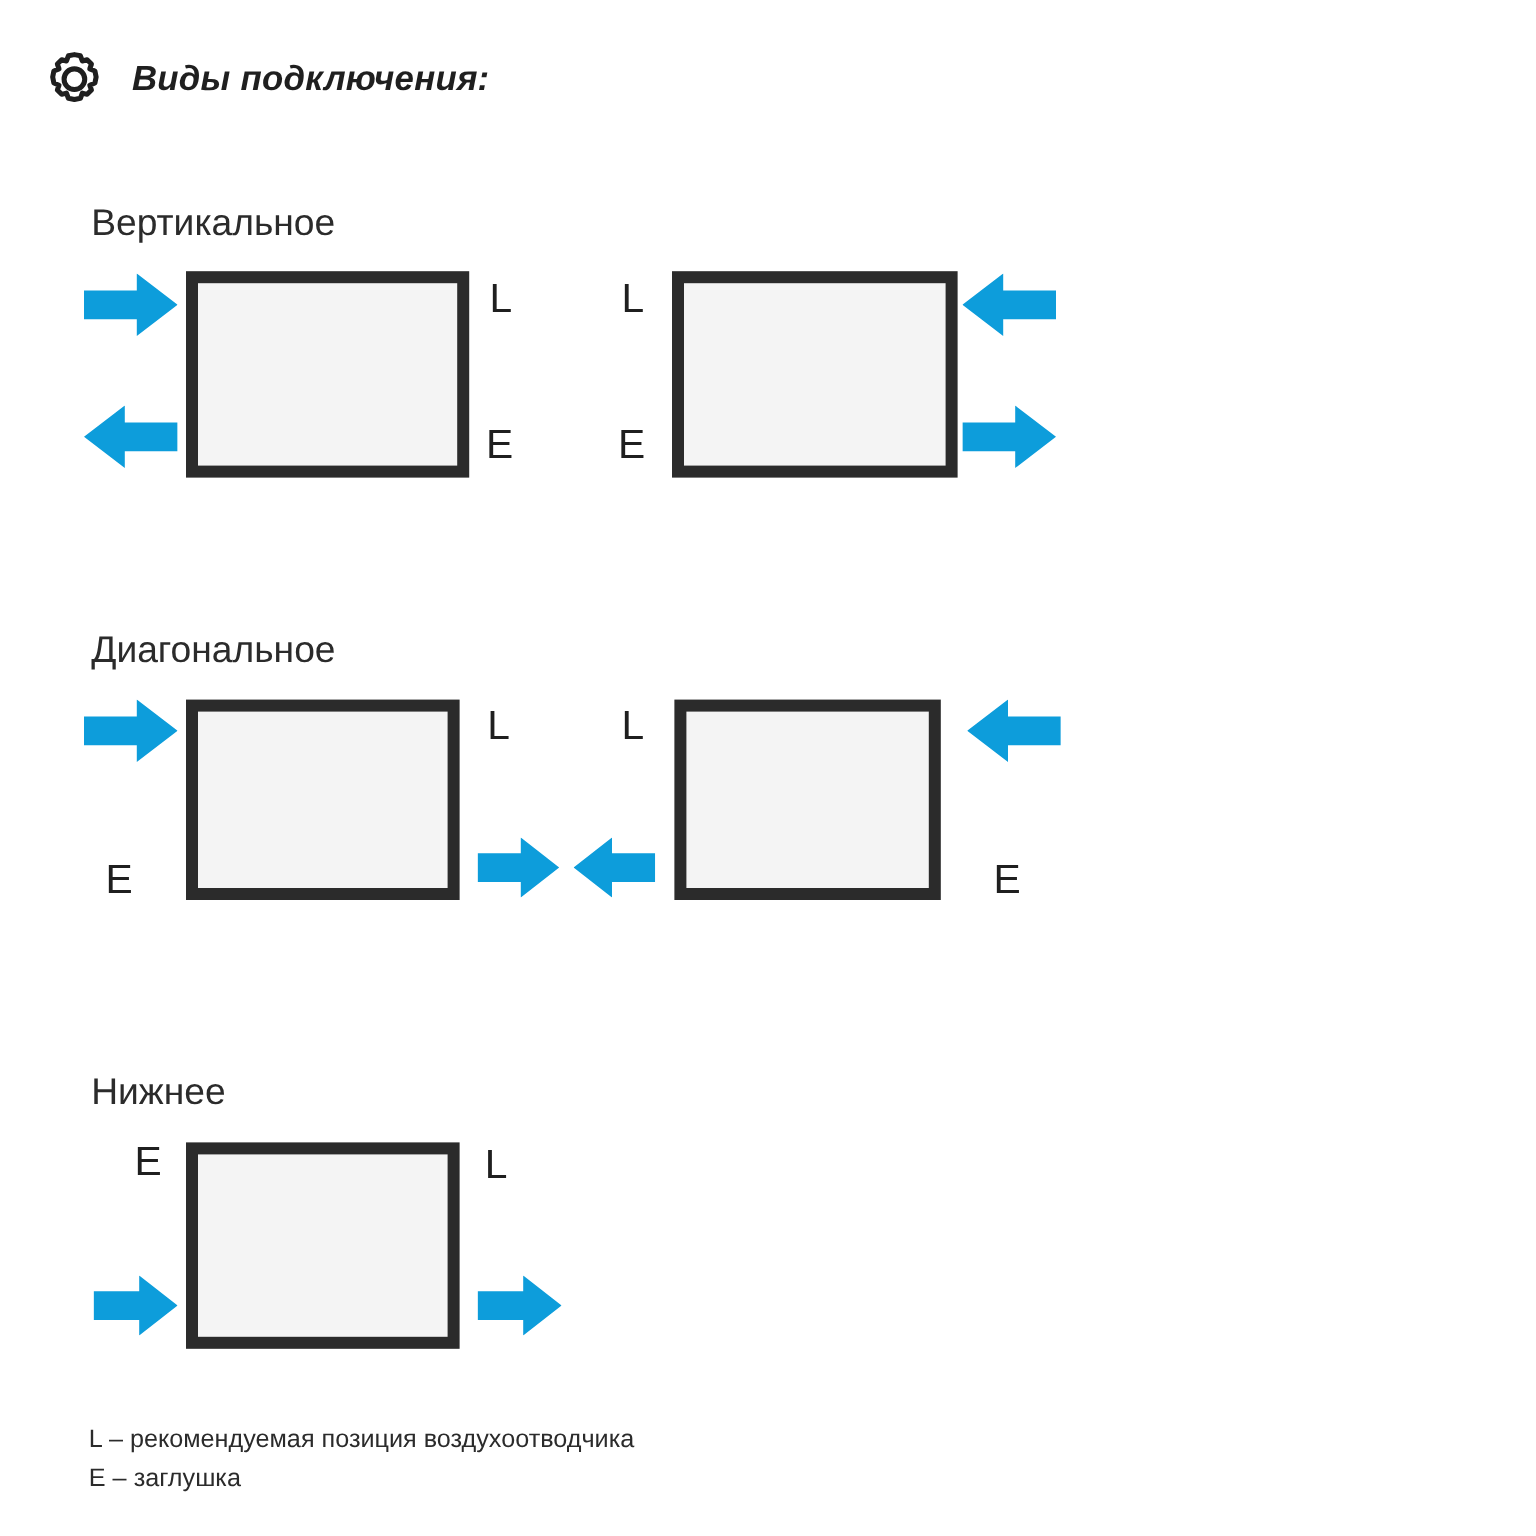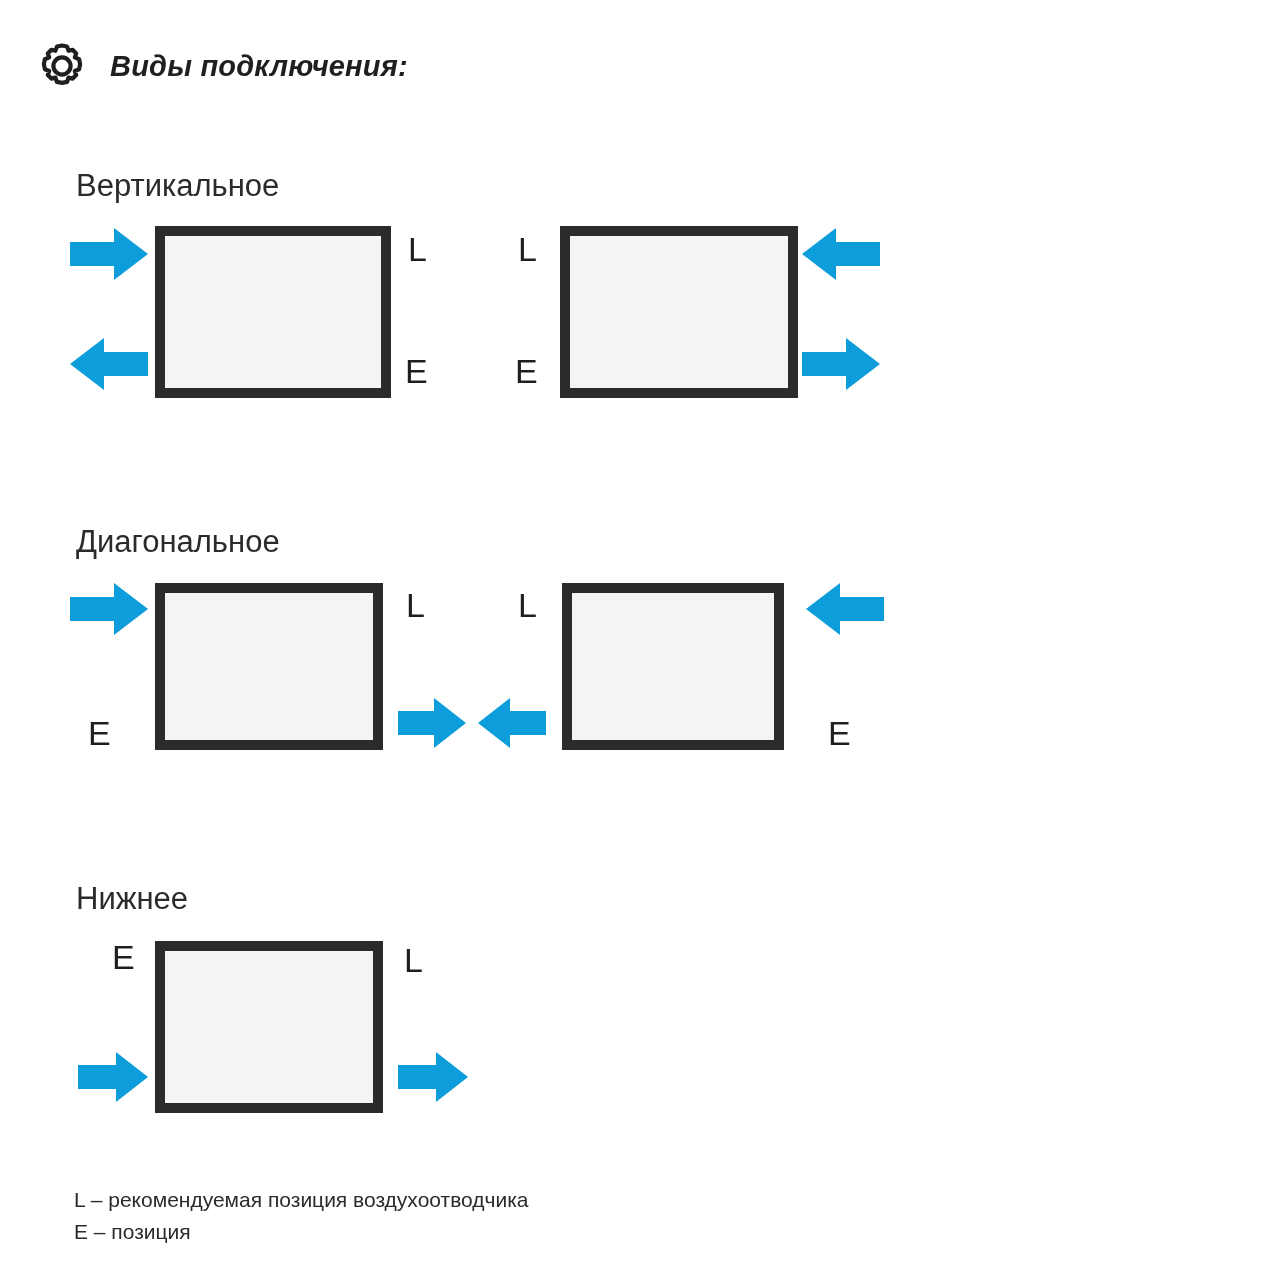--- a/index.html
+++ b/index.html
@@ -176,21 +176,21 @@
   <span class="arrow" style="left:478px; top:698px;">
     <svg width="68" height="50" viewBox="0 0 68 50">
         <path d="M68 13 H32 V0 L0 25 L32 50 V37 H68 Z" fill="#0d9ddb"></path>
       </svg>
   </span>
 
   <span class="port-label" style="left:518px; top:588px;">L</span>
   <span class="port-label" style="left:828px; top:716px;">E</span>
 </div>
 
-<div class="section" style="top:0;height:984px;pointer-events:none;">
+<div class="section" style="top:11px;height:984px;pointer-events:none;">
 
   <div class="section-title" style="top:881px;">Нижнее</div>
 
   <div class="radiator" style="left:155px; top:941px; width:228px; height:172px;"></div>
 
   <span class="port-label" style="left:112px; top:940px;">E</span>
   <span class="port-label" style="left:404px; top:943px;">L</span>
 
   <span class="arrow" style="left:78px; top:1052px;">
     <svg width="70" height="50" viewBox="0 0 70 50">
@@ -199,14 +199,14 @@
   </span>
   <span class="arrow" style="left:398px; top:1052px;">
     <svg width="70" height="50" viewBox="0 0 70 50">
         <path d="M0 13 H38 V0 L70 25 L38 50 V37 H0 Z" fill="#0d9ddb"></path>
       </svg>
   </span>
 </div>
 
 <div class="legend">
   <div class="legend-line">L – рекомендуемая позиция воздухоотводчика</div>
-  <div class="legend-line">E – позиция</div>
+  <div class="legend-line">E – заглушка</div>
 </div>
 
 </body></html>

